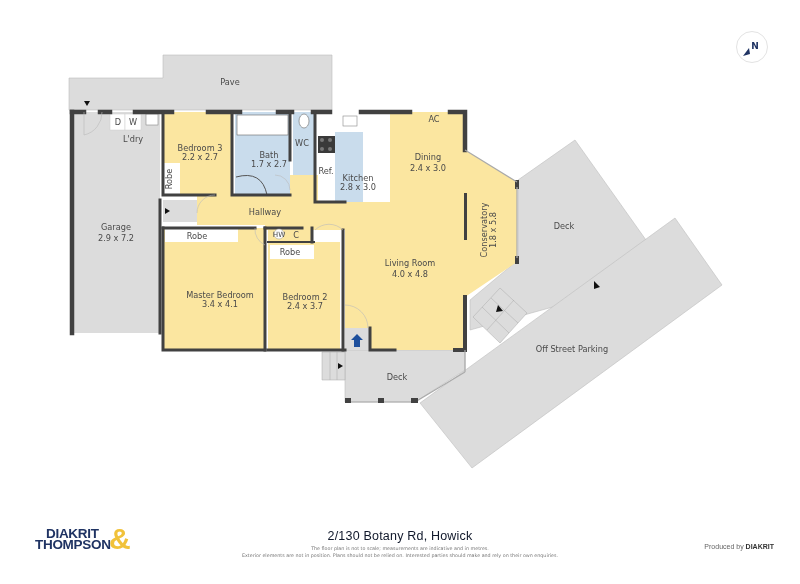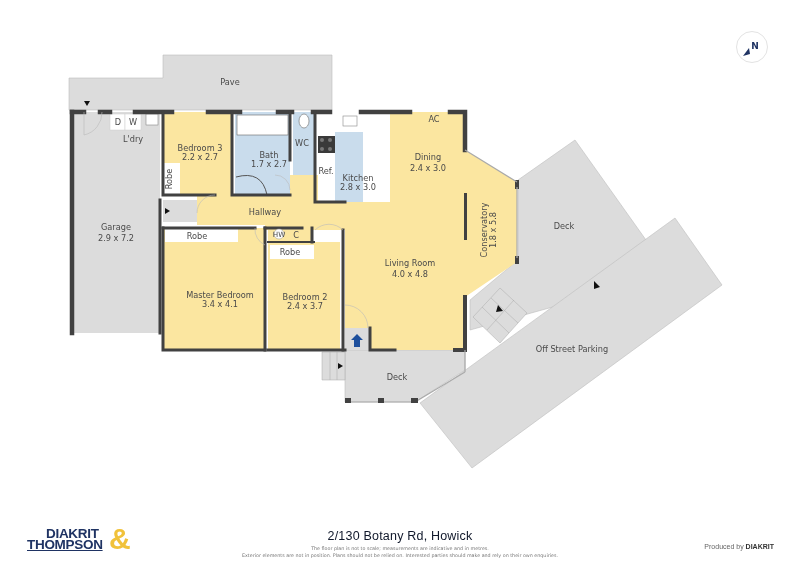--- a/index.html
+++ b/index.html
@@ -6,21 +6,21 @@
   body { width:800px; height:584px; position:relative; overflow:hidden; font-family:"DejaVu Sans", sans-serif; }
   #plan { position:absolute; left:0; top:0; width:800px; height:584px; }
   .lbl { font-family:"DejaVu Sans", sans-serif; fill:#4a4a4a; font-size:8.2px; text-anchor:middle; }
   .lbl-sm { font-family:"DejaVu Sans", sans-serif; fill:#4a4a4a; font-size:7.2px; text-anchor:middle; }
   .footer-title { position:absolute; left:0; width:800px; top:529px; text-align:center; font-family:Liberation Sans, sans-serif; font-size:12.5px; color:#0f172a; letter-spacing:0.2px; }
   .disc { position:absolute; left:0; width:800px; text-align:center; font-family:"DejaVu Sans", sans-serif; font-size:4.8px; color:#777; }
   .disc1 { top:546px; } .disc2 { top:553px; }
   .brand { position:absolute; left:27px; top:527px; width:120px; height:32px; }
   .brand-line { position:absolute; font-family:"Liberation Sans", sans-serif; font-weight:bold; color:#1f3363; font-size:13.5px; line-height:13px; letter-spacing:-0.3px; }
   .brand-l1 { left:19px; top:0; }
-  .brand-l2 { left:0; top:11px;text-decoration:underline; }
+  .brand-l2 { left:8px; top:11px; }
   .brand-amp { position:absolute; left:82px; top:-3px; font-family:"Liberation Sans", sans-serif; font-weight:bold; color:#f1c23a; font-size:30px; line-height:30px; }
   .produced { position:absolute; right:26px; top:543px; font-family:"Liberation Sans", sans-serif; font-size:7px; color:#666; }
   .produced b { color:#333; }
   .compass { position:absolute; left:736px; top:31px; width:30px; height:30px; border:1px solid #e3e3e3; border-radius:50%; }
 </style>
 </head>
 <body>
 
 <svg id="plan" viewBox="0 0 800 584" xmlns="http://www.w3.org/2000/svg">
 

